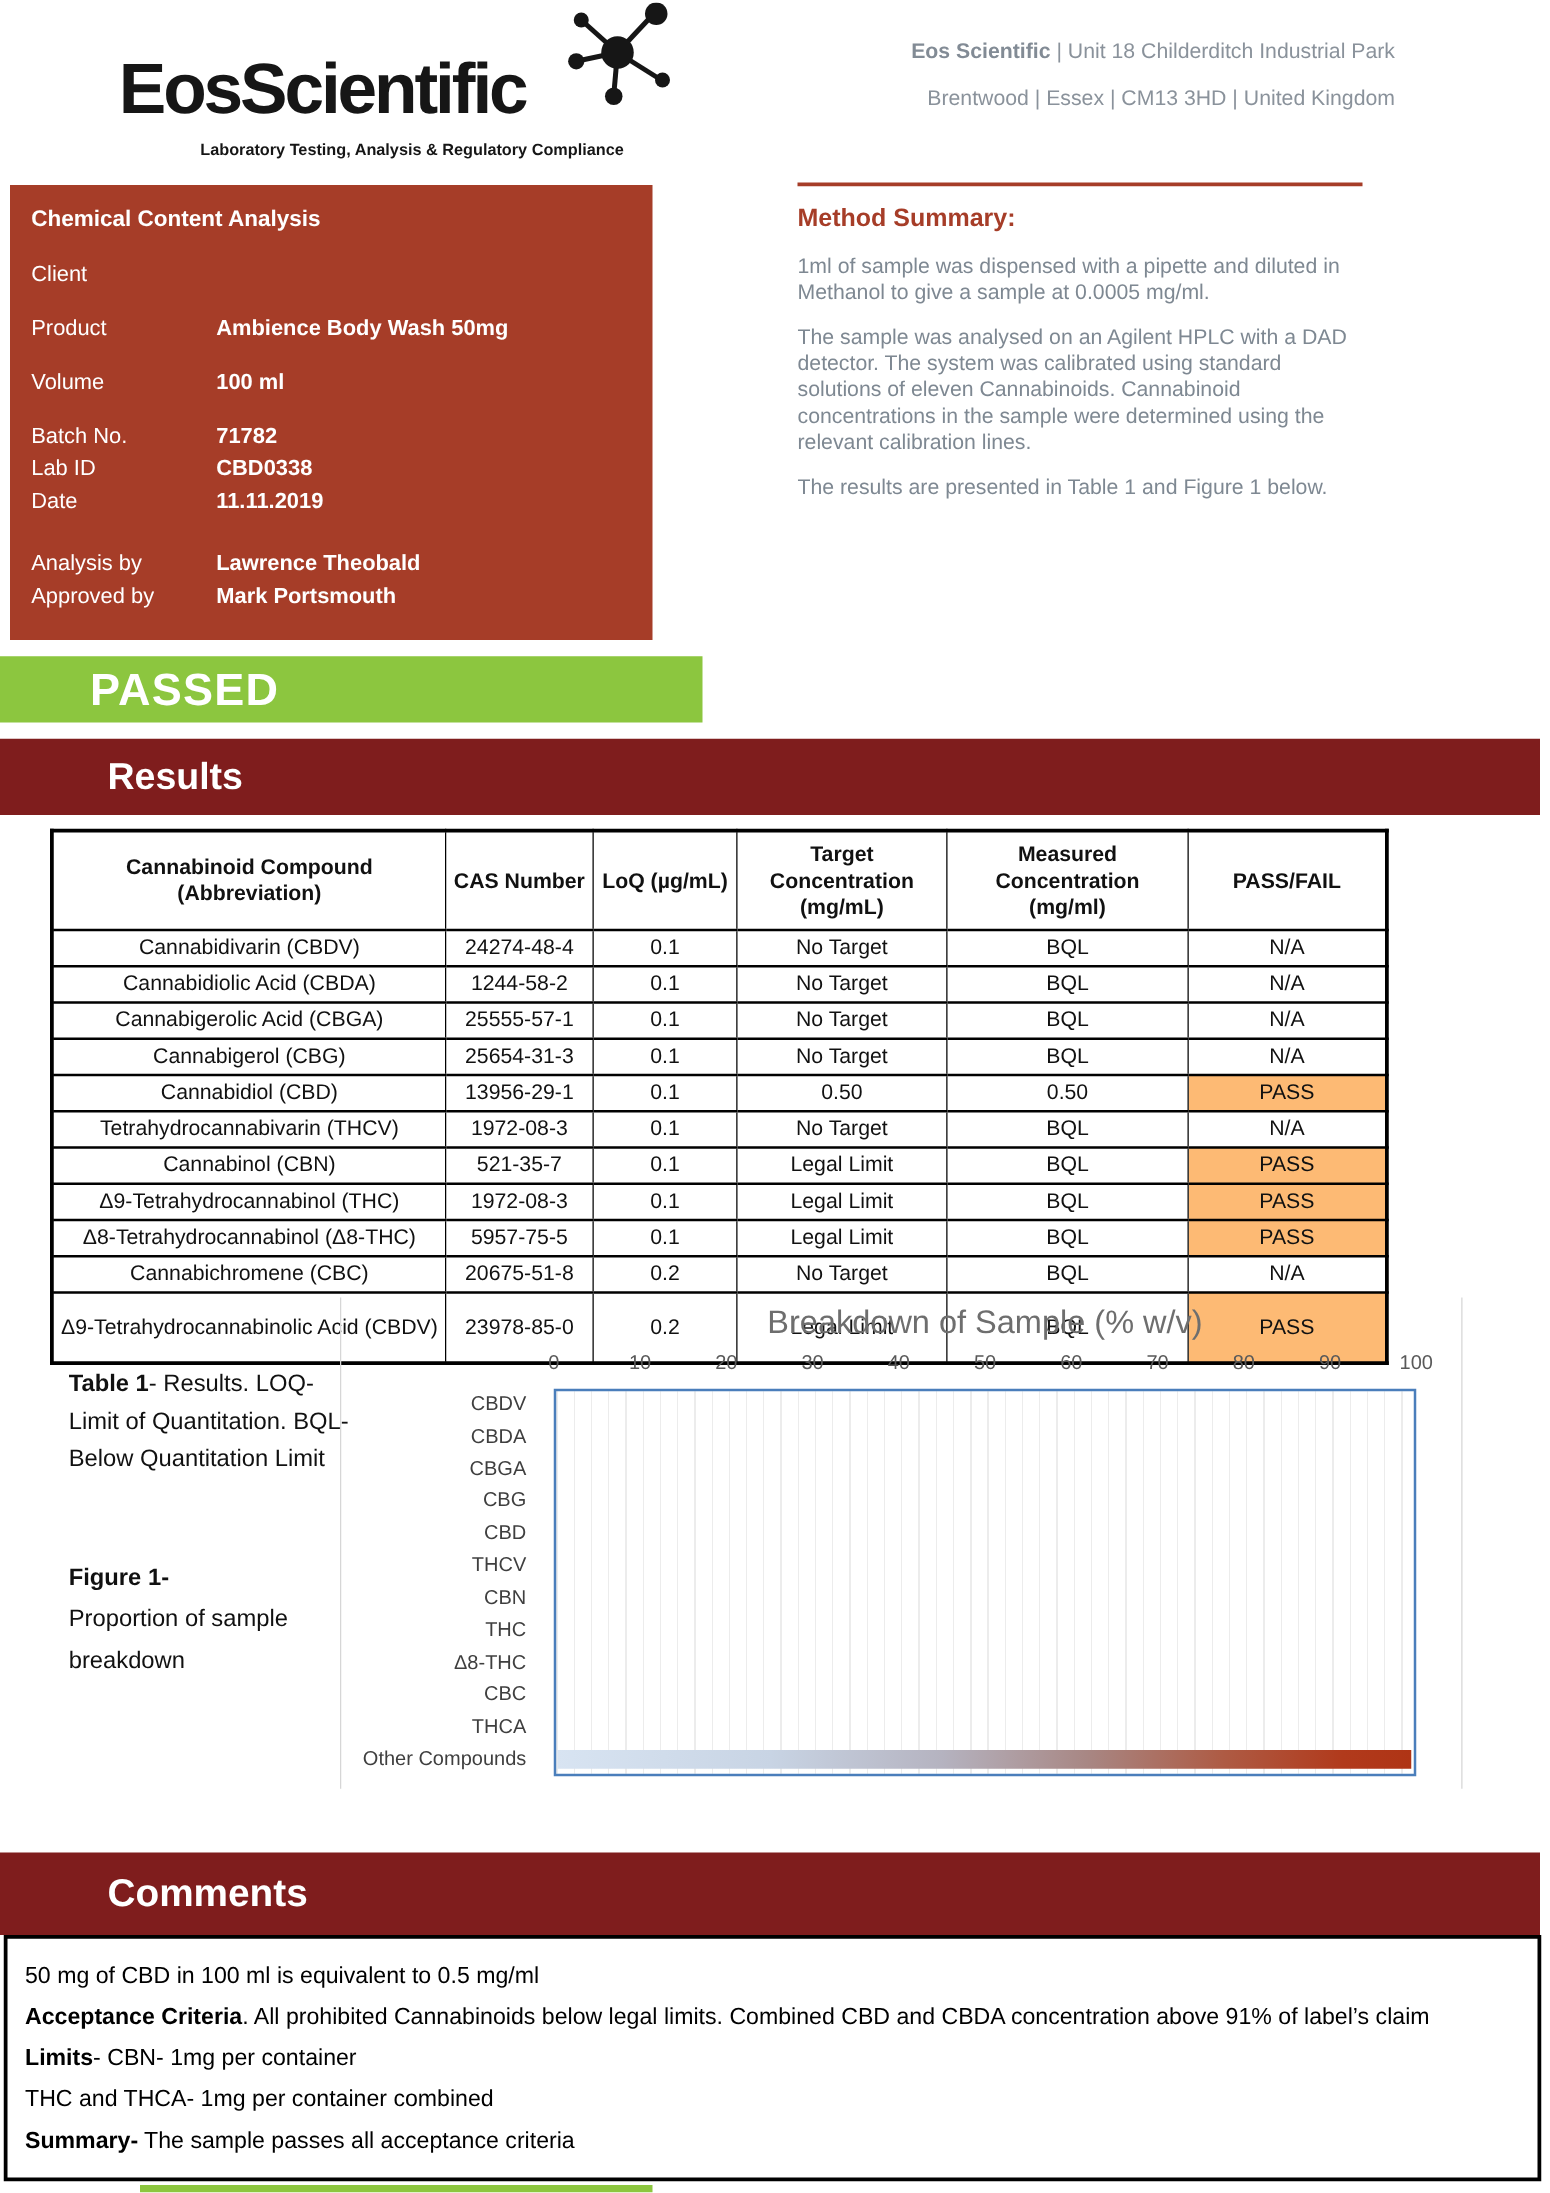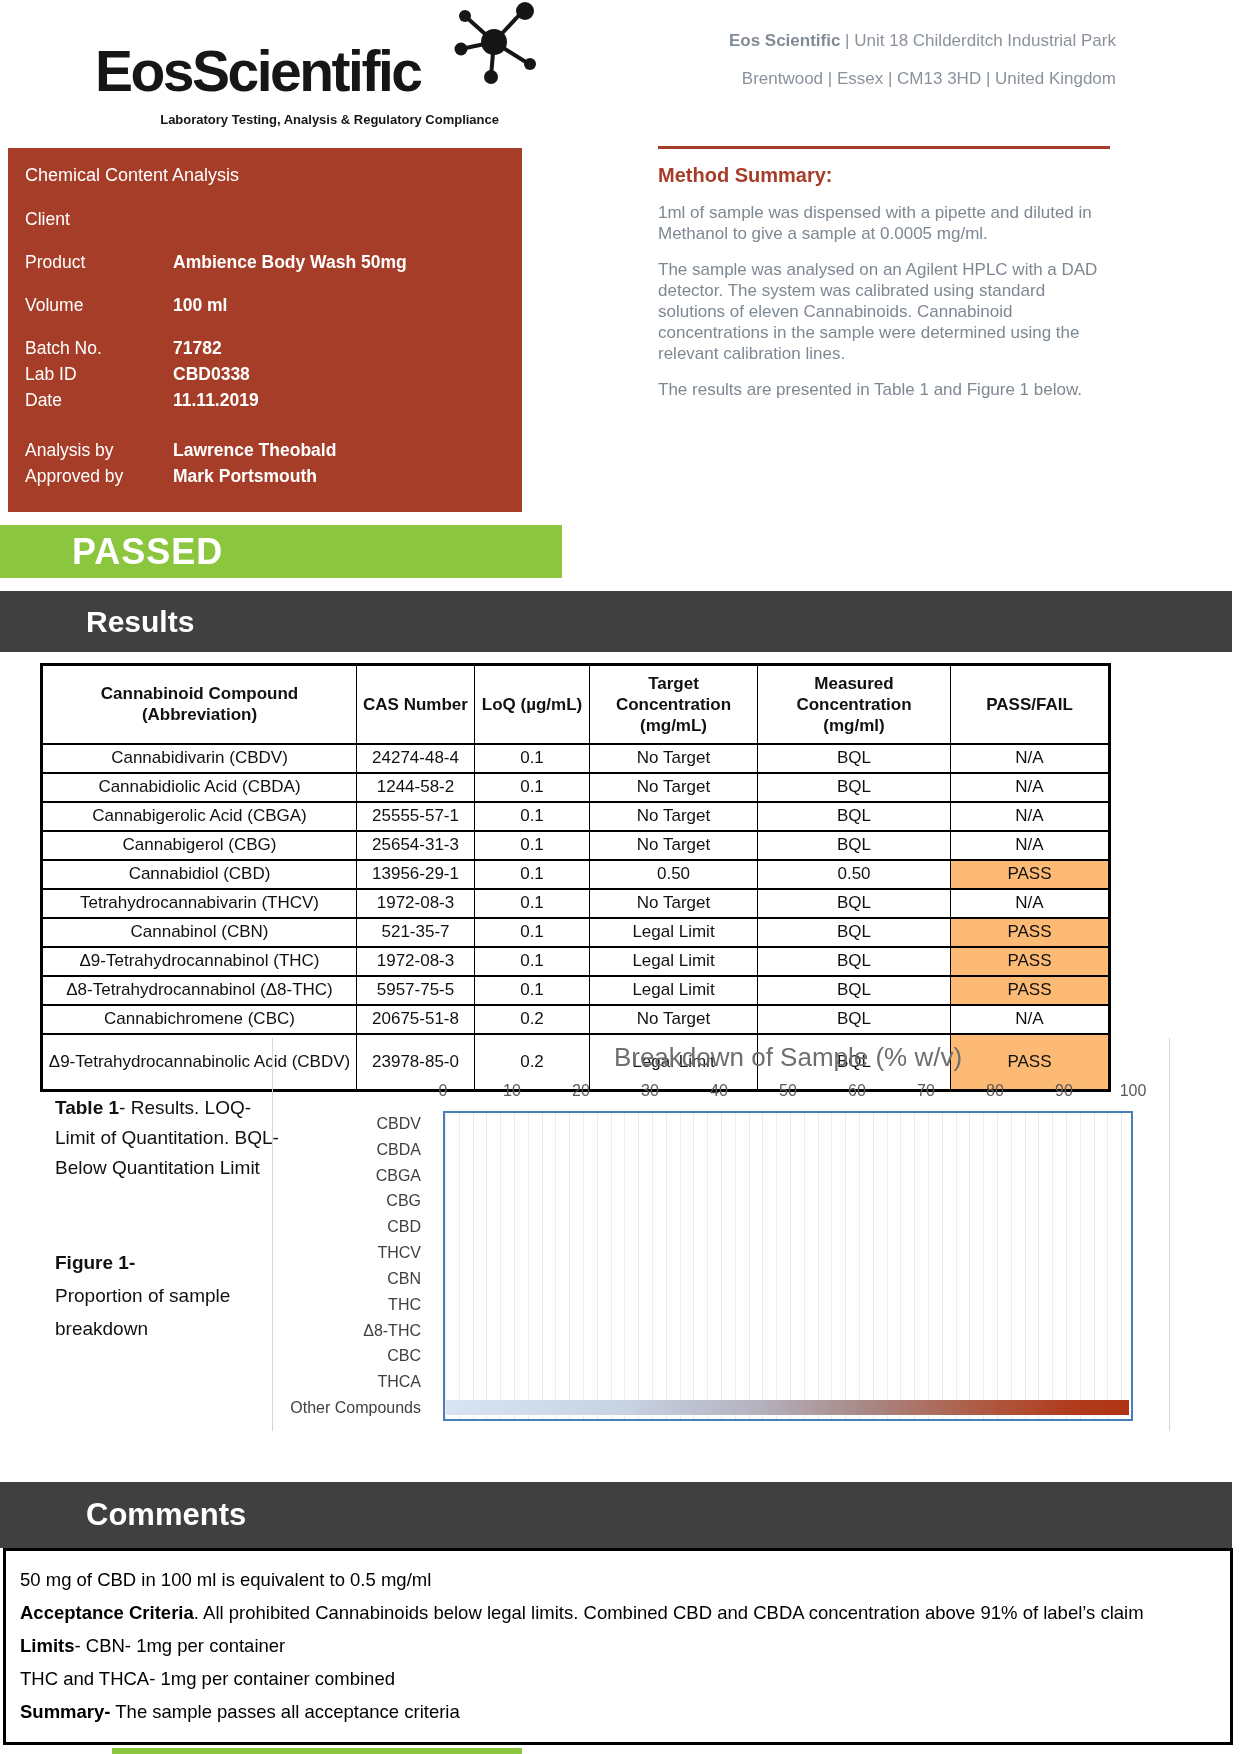--- a/index.html
+++ b/index.html
@@ -13,38 +13,38 @@
   
   .logo-text { left:95px; top:38px; font-size:57px; font-weight:bold; letter-spacing:-2.5px; color:#161616; }
   .logo-tagline { left:95px; top:112px; width:404px; text-align:right; font-size:13px; font-weight:bold; color:#161616; }
   .molecule { left:452px; top:2px; }
   .contact { right:124px; top:22px; text-align:right; font-size:17px; line-height:38px; color:#8A929B; }
   .contact b { color:#828B95; }
 
   
   .client-box { left:8px; top:148px; width:514px; height:364px; background:#A63D28; color:#fff;
     padding:17px 10px 0 17px; font-size:17.5px; }
-  .client-box .title { font-weight:normal; font-size:18px; }
+  .client-box .title { font-weight:bold; font-size:18px; }
   .info-row { display:flex; line-height:20px; }
   .info-row .lbl { width:148px; flex:none; }
   .info-row .val { font-weight:bold; }
   .gap-lg { margin-top:23px; }
   .gap-sm { margin-top:6px; }
   .gap-xl { margin-top:30px; }
 
   
-  .method { left:658px; top:146px; width:452px; }
+  .method { left:638px; top:146px; width:452px; }
   .method-rule { border-top:3px solid #A63D28; }
   .method-title { margin-top:15px; font-size:20px; font-weight:bold; color:#A63D28; }
   .method p { margin-top:15px; font-size:17px; line-height:21px; color:#7E8892; }
 
   
   .passed-banner { left:0; top:525px; width:562px; height:53px; background:#8CC63F; color:#fff;
     font-size:36px; font-weight:bold; line-height:53px; padding-left:72px; letter-spacing:1px; }
-  .band { left:0; width:1232px; background:#404040; color:#fff; font-weight:bold; }
+  .band { left:0; width:1232px; background:#7f1d1d; color:#fff; font-weight:bold; }
   .results-band { top:591px; height:61px; font-size:30px; line-height:61px; padding-left:86px; }
   .comments-band { top:1482px; height:66px; font-size:31px; line-height:66px; padding-left:86px; }
 
   
   table.results { left:40px; top:663px; width:1068px; position:absolute; border-collapse:collapse;
     table-layout:fixed; text-align:center; font-size:17px; border:3px solid #000;padding-left:22px; }
   table.results th { border:1px solid #000; border-bottom:2px solid #000; font-weight:bold;
     line-height:21px; height:79px; padding:0 6px; vertical-align:middle; }
   table.results td { border:1px solid #000; border-top:2px solid #000; height:29px; padding:0 4px; vertical-align:middle; }
   table.results tr.tall td { height:57px; line-height:24px; }

